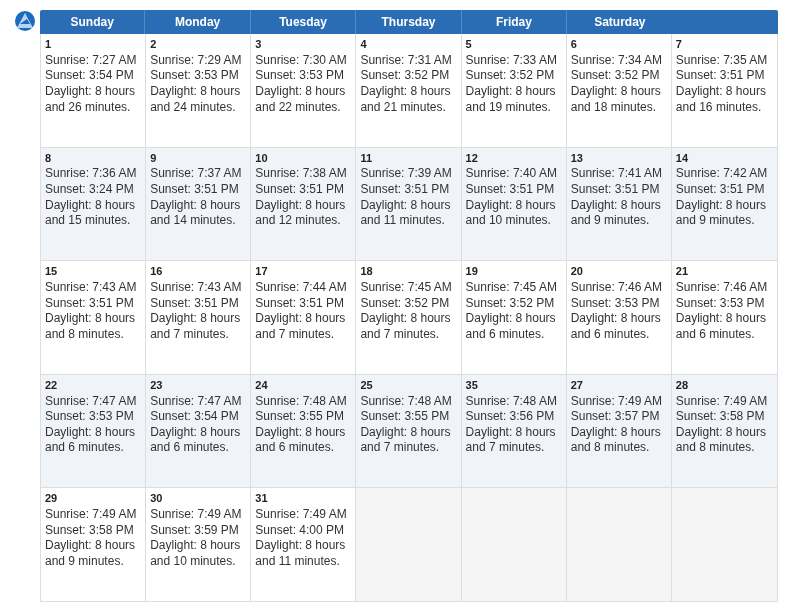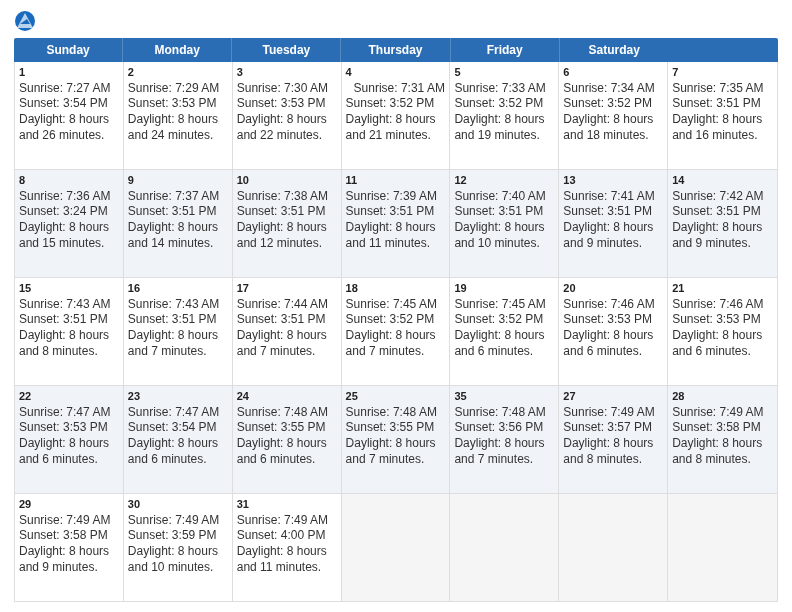--- a/index.html
+++ b/index.html
@@ -8,21 +8,21 @@
       background: #fff;
       width: 792px;
       height: 612px;
       overflow: hidden;
     }
     .page {
       width: 792px;
       height: 612px;
       padding: 10px 14px;
       display: flex;
-      flex-direction: column;
+      flex-direction: row;
     }
     .header {
       display: flex;
       align-items: flex-start;
       justify-content: space-between;
       margin-bottom: 6px;
     }
     .logo {
       display: flex;
       flex-direction: column;
@@ -150,21 +150,21 @@
 Daylight: 8 hours
 and 26 minutes.</span></div>
           <div class="cal-cell"><span class="day-num">2</span><span class="cell-info" style="white-space: pre-line;">Sunrise: 7:29 AM
 Sunset: 3:53 PM
 Daylight: 8 hours
 and 24 minutes.</span></div>
           <div class="cal-cell"><span class="day-num">3</span><span class="cell-info" style="white-space: pre-line;">Sunrise: 7:30 AM
 Sunset: 3:53 PM
 Daylight: 8 hours
 and 22 minutes.</span></div>
-          <div class="cal-cell"><span class="day-num">4</span><span class="cell-info" style="white-space: pre-line; margin-left: 8px;">Sunrise: 7:31 AM
+          <div class="cal-cell"><span class="day-num">4</span><span class="cell-info" style="white-space: pre-line;">Sunrise: 7:31 AM
 Sunset: 3:52 PM
 Daylight: 8 hours
 and 21 minutes.</span></div>
           <div class="cal-cell"><span class="day-num">5</span><span class="cell-info" style="white-space: pre-line;">Sunrise: 7:33 AM
 Sunset: 3:52 PM
 Daylight: 8 hours
 and 19 minutes.</span></div>
           <div class="cal-cell"><span class="day-num">6</span><span class="cell-info" style="white-space: pre-line;">Sunrise: 7:34 AM
 Sunset: 3:52 PM
 Daylight: 8 hours

